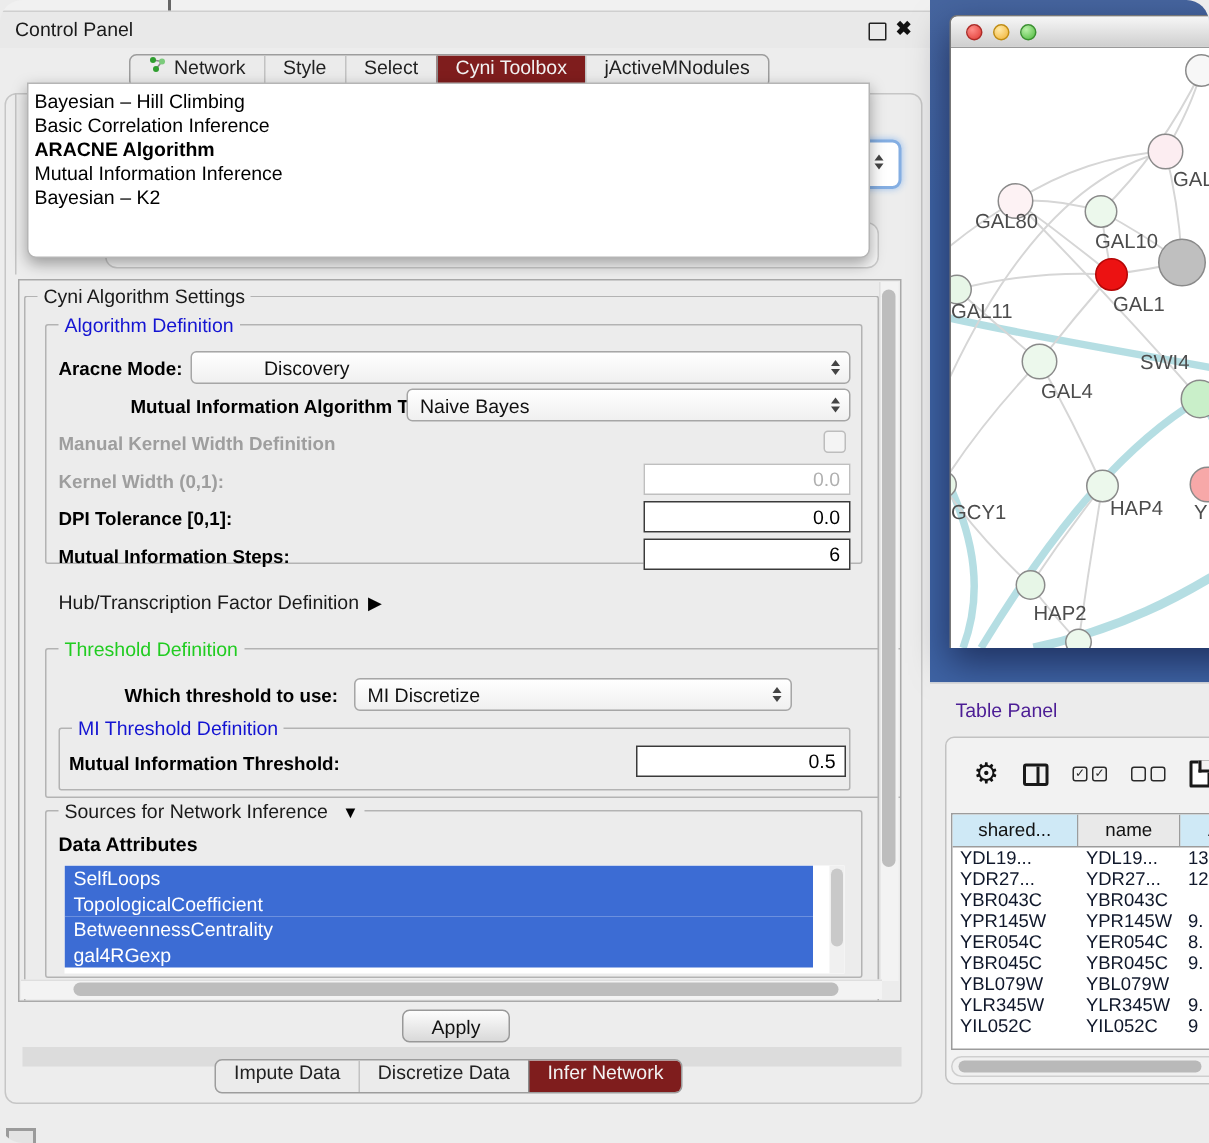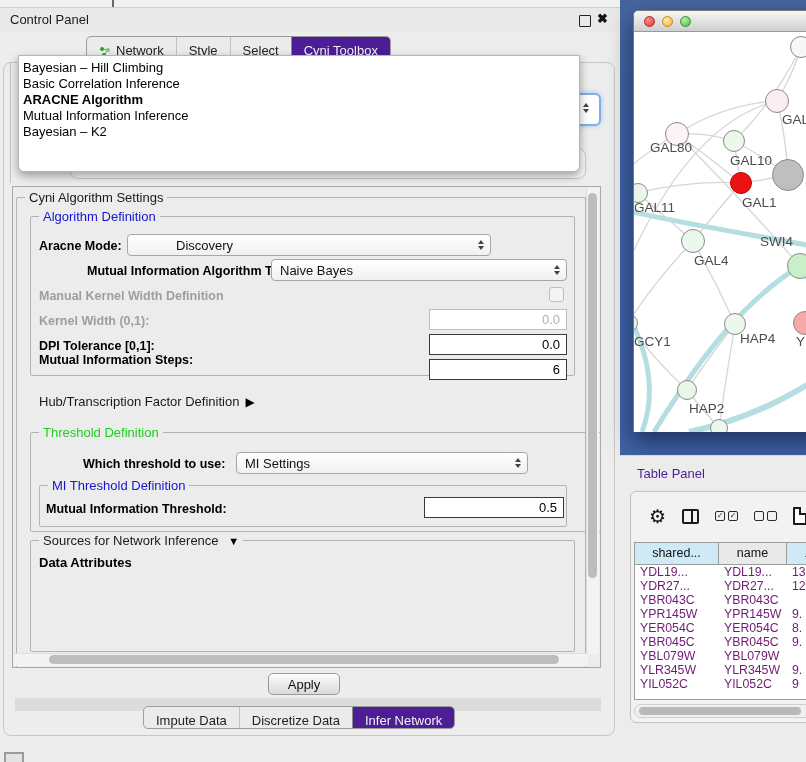--- a/index.html
+++ b/index.html
@@ -1,31 +1,31 @@
 <!DOCTYPE html>
 <html><head>
 <meta charset="utf-8">
 <style>
   html,body{margin:0;padding:0;}
   body{width:806px;height:762px;overflow:hidden;font-family:"Liberation Sans",sans-serif;background:#ececec;}
-  .root{position:relative;width:806px;height:762px;overflow:hidden;background:#ececec;}
+  .root{position:relative;width:806px;height:762px;overflow:hidden;background:#ececec;border-radius:15px;}
   
   .cp{position:absolute;left:0;top:0;width:620px;height:762px;background:#ededed;}
   .cp-topstrip{position:absolute;left:0;top:0;width:620px;height:7px;background:#f1f1f1;border-bottom:1px solid #cfcfcf;}
   .cp-topstrip .tick{position:absolute;left:112px;top:0;width:2px;height:7px;background:#666;}
   .cp-titlebar{position:absolute;left:0;top:8px;width:620px;height:24px;background:#e9e9e9;}
   .cp-title{position:absolute;left:10px;top:4px;font-size:13px;color:#1a1a1a;}
   .float-btn{position:absolute;left:579px;top:7px;width:10px;height:10px;border:1.5px solid #222;border-radius:1px;background:transparent;}
   .close-btn{position:absolute;left:597px;top:3px;font-size:13px;font-weight:bold;color:#111;}
   .tabstrip{position:absolute;display:inline-flex;border:1px solid #9d9d9d;border-radius:5px;background:#ebebeb;height:23px;overflow:hidden;box-sizing:border-box;}
   .tabstrip.top{left:86px;top:36px;}
   .tabstrip.bottom{left:143px;top:706px;}
-  .tab{display:flex;align-items:flex-end;padding:0 12px;font-size:13px;color:#222;border-left:1px solid #c2c2c2;cursor:default;white-space:nowrap;}
+  .tab{display:flex;align-items:flex-start;padding:0 12px;font-size:13px;color:#222;border-left:1px solid #c2c2c2;cursor:default;white-space:nowrap;}
   .tab:first-child{border-left:none;}
-  .tab.sel{background:#4c1d95;color:#f2f2f2;border-left-color:#8b8b8b;}
+  .tab.sel{background:#7f1d1d;color:#f2f2f2;border-left-color:#8b8b8b;}
   .tabicon{display:inline-flex;margin-right:5px;}
   .cp-outer{position:absolute;left:3px;top:62px;width:612px;height:674px;border:1.5px solid #c6c6c6;border-radius:8px;background:#ededed;box-sizing:border-box;}
   .group-remnant{position:absolute;left:10px;top:62px;width:1px;height:121px;background:#c4c4c4;}
   .faint-combo{position:absolute;left:70px;top:148px;width:516px;height:31px;border:1px solid #cbcbcb;border-radius:8px;background:#f7f7f7;box-sizing:border-box;font-size:13px;color:#cccccc;line-height:29px;padding-left:14px;}
   .focus-combo{position:absolute;left:562px;top:93px;width:39px;height:33px;border:2px solid #84aee2;box-shadow:0 0 5px #9cc0ec;border-radius:6px;background:#fff;box-sizing:border-box;z-index:1;}
   
   .settings{position:absolute;left:12px;top:186px;width:589px;height:482px;border:1px solid #a9a9a9;background:#ececec;box-sizing:border-box;overflow:hidden;}
   .vscroll{position:absolute;right:1px;top:1px;width:12px;height:466px;background:#f3f3f3;border-left:1px solid #dedede;}
   .vscroll .thumb{position:absolute;left:1px;top:5px;width:9px;height:385px;background:#bdbdbd;border-radius:5px;}
   .hscroll{position:absolute;left:1px;bottom:1px;height:12px;width:574px;background:#f3f3f3;border-top:1px solid #dedede;}
@@ -84,21 +84,21 @@
   .ckpair{display:flex;gap:3px;}
   .ck{width:10px;height:10px;border:1.6px solid #2a2a2a;border-radius:2px;box-sizing:border-box;font-size:8px;line-height:8px;color:#2a2a2a;text-align:center;}
   .fileicon{width:14px;height:18px;border:2px solid #1a1a1a;border-radius:1px;position:relative;box-sizing:border-box;background:#fff;}
   .fileicon:after{content:"";position:absolute;right:-2px;top:-2px;width:6px;height:6px;background:#f2f2f2;border-left:2px solid #1a1a1a;border-bottom:2px solid #1a1a1a;}
   .ttable{position:absolute;left:3px;top:50px;width:200px;height:158px;background:#fff;border:1px solid #9c9c9c;box-sizing:border-box;overflow:hidden;}
   .thead{display:grid;grid-template-columns:84px 68px 1fr;height:21px;border-bottom:1px solid #9c9c9c;}
   .th{font-size:12.5px;color:#111;text-align:center;line-height:21px;border-right:1px solid #9c9c9c;overflow:hidden;white-space:nowrap;}
   .th.blue{background:#cfe9f6;}
   .th.gray{background:#e9e9e9;}
   .trow{display:grid;grid-template-columns:84px 68px 1fr;height:14px;}
-  .td{font-size:12.3px;color:#701a75;line-height:14px;padding-left:5px;white-space:nowrap;overflow:hidden;}
+  .td{font-size:12.3px;color:#0f172a;line-height:14px;padding-left:5px;white-space:nowrap;overflow:hidden;}
   .tp-hscroll{position:absolute;left:3px;top:212px;width:200px;height:14px;background:#f0f0f0;border:1px solid #cfcfcf;border-radius:7px;box-sizing:border-box;}
   .tp-hscroll .thumb{position:absolute;left:4px;top:2px;width:162px;height:8px;background:#b9b9b9;border-radius:4px;}
   .bl-icon{position:absolute;left:4px;top:752px;width:20px;height:12px;border:2px solid #9b9b9b;background:#e3e3e3;box-sizing:border-box;}
 </style>
 </head>
 <body>
 
 <div class="root">
 
   <div class="cp">
@@ -127,20 +127,23 @@
         </div>
         <div class="tab">
           <span>Style</span>
         </div>
         <div class="tab">
           <span>Select</span>
         </div>
         <div class="tab sel">
           <span>Cyni Toolbox</span>
         </div>
+        <div class="tab">
+          <span>jActiveMNodules</span>
+        </div>
       </div>
 
     <div class="cp-outer"></div>
     <div class="group-remnant"></div>
 
     <div class="faint-combo">galFiltered.Sif default node</div>
     <div class="focus-combo">
       <span class="spinner" style="position:absolute;right:4px;top:8px;">
           <span class="up"></span>
           <span class="dn"></span>
@@ -148,21 +151,21 @@
     </div>
 
     <div class="settings">
       <div class="fs fs-main">
         <span class="legend">Cyni Algorithm Settings</span>
 
         <div class="fs fs-algo">
           <span class="legend blue">Algorithm Definition</span>
 
           <span class="flabel" style="left:8px;top:22px;">Aracne Mode:</span>
-          <div class="combo" style="left:96px;top:17px;width:364px;padding-left:48px;">
+          <div class="combo" style="left:96px;top:17px;width:440px;padding-left:48px;">
             <span>Discovery</span>
             <span class="spinner">
                 <span class="up"></span>
                 <span class="dn"></span>
               </span>
           </div>
 
           <span class="flabel" style="left:8px;top:47px;padding-left:48px;">Mutual Information Algorithm Type:</span>
           <div class="combo" style="left:240px;top:42px;width:296px;">
             <span>Naive Bayes</span>
@@ -174,50 +177,59 @@
 
           <span class="flabel dis" style="left:8px;top:72px;">Manual Kernel Width Definition</span>
           <span class="checkbox" style="left:518px;top:70px;"></span>
 
           <span class="flabel dis" style="left:8px;top:97px;">Kernel Width (0,1):</span>
           <span class="tinput dim" style="left:398px;top:92px;width:138px;">0.0</span>
 
           <span class="flabel" style="left:8px;top:122px;">DPI Tolerance [0,1]:</span>
           <span class="tinput dark" style="left:398px;top:117px;width:138px;">0.0</span>
 
-          <span class="flabel" style="left:8px;top:136px;">Mutual Information Steps:</span>
+          <span class="flabel" style="left:8px;top:147px;">Mutual Information Steps:</span>
           <span class="tinput dark" style="left:398px;top:142px;width:138px;">6</span>
         </div>
 
         <span class="expander" style="left:22px;top:196px;">
           <span>Hub/Transcription Factor Definition</span><span class="tri">▶</span>
         </span>
 
         <div class="fs fs-thr">
           <span class="legend green">Threshold Definition</span>
 
           <span class="flabel" style="left:52px;top:24px;">Which threshold to use:</span>
           <div class="combo" style="left:205px;top:19px;width:292px;">
-            <span>MI Settings</span>
+            <span>MI Discretize</span>
             <span class="spinner">
                 <span class="up"></span>
                 <span class="dn"></span>
               </span>
           </div>
 
           <div class="fs fs-mi">
             <span class="legend blue">MI Threshold Definition</span>
             <span class="flabel" style="left:6px;top:16px;">Mutual Information Threshold:</span>
             <span class="tinput dark" style="left:384px;top:11px;width:140px;">0.5</span>
           </div>
         </div>
 
         <div class="fs fs-src">
           <span class="legend"><span>Sources for Network Inference</span> <span class="tri" style="font-size:11px;">▼</span></span>
           <span class="flabel" style="left:8px;top:14px;font-size:13px;">Data Attributes</span>
+          <div class="srclist" id="srcList">
+            <div class="src-item">SelfLoops</div>
+              <div class="src-item">TopologicalCoefficient</div>
+              <div class="src-item">BetweennessCentrality</div>
+              <div class="src-item">gal4RGexp</div>
+              <div class="sb">
+                <div class="thumb"></div>
+              </div>
+          </div>
         </div>
       </div>
 
       <div class="vscroll">
           <div class="thumb"></div>
         </div>
       <div class="hscroll">
           <div class="thumb"></div>
         </div>
     </div>

